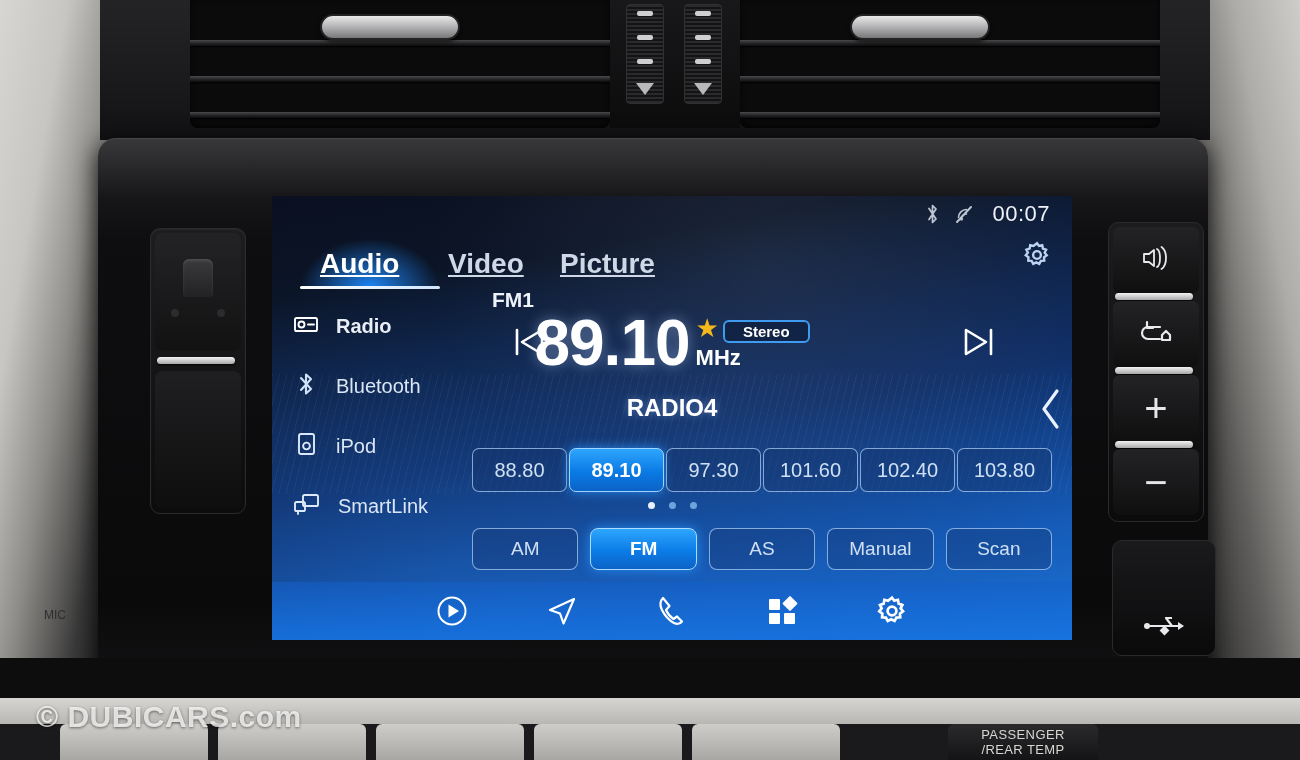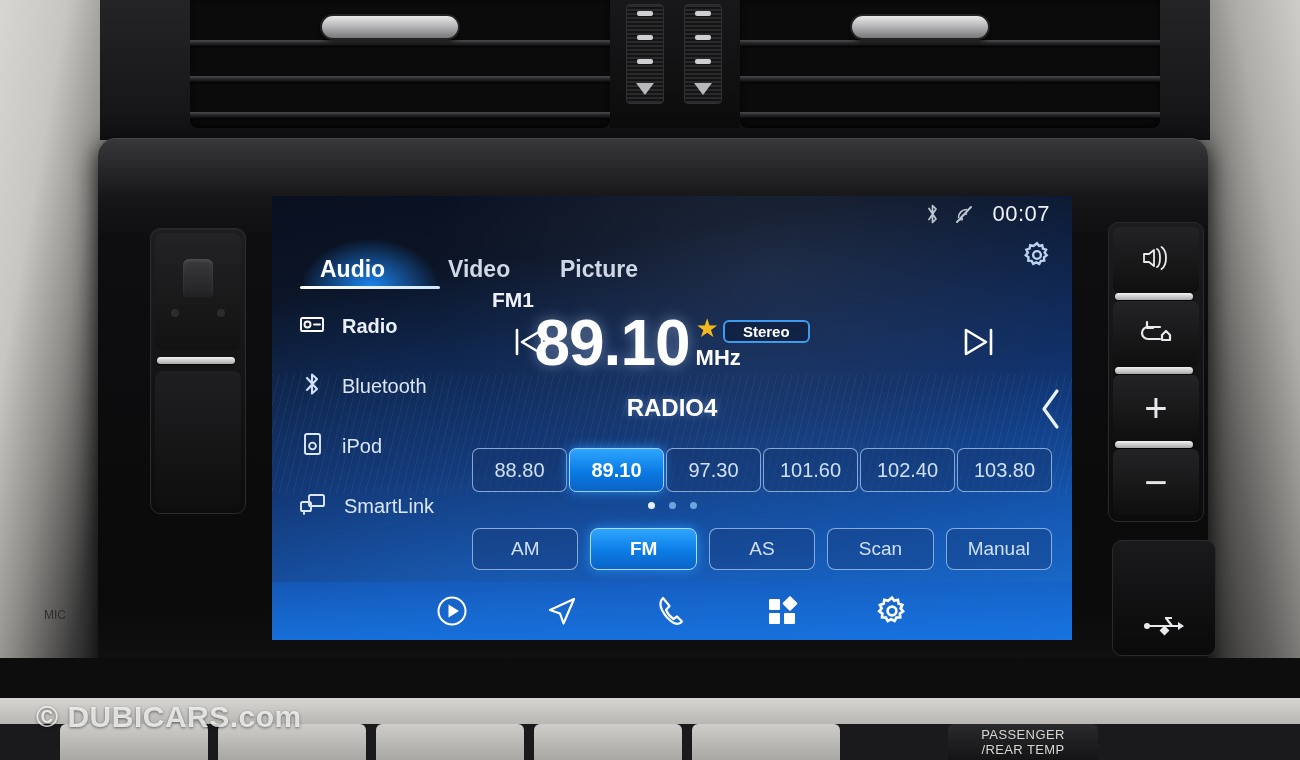--- a/index.html
+++ b/index.html
@@ -72,31 +72,31 @@
   .screen-wave{ position:absolute; left:0; top:178px; width:100%; height:120px; opacity:.30;
     background:repeating-linear-gradient(104deg, rgba(255,255,255,.16) 0 1px, rgba(255,255,255,0) 1px 7px); }
 
   
   .statusbar{ position:absolute; right:0; top:0; height:36px; display:flex; align-items:center;
     gap:14px; padding-right:22px; color:#eef2f8; font-size:22px; letter-spacing:.5px; }
   .sb-icon{ opacity:.85; display:flex; align-items:center; }
 
   
   .tabs{ position:absolute; left:0; top:48px; width:100%; height:44px; }
-  .tab{ position:absolute; top:12px; color:#cfd8e6; font-size:23px; font-weight:bold; cursor:default; }
+  .tab{ position:absolute; top:4px; color:#cfd8e6; font-size:28px; font-weight:bold; cursor:default;text-decoration:underline; }
   .tab.active{ color:#ffffff; }
   .tab-glow{ position:absolute; left:28px; top:-6px; width:140px; height:50px;
     background:radial-gradient(ellipse at 50% 100%, rgba(30,140,255,.95), rgba(30,140,255,0) 70%); }
   .tab-underline{ position:absolute; left:28px; top:42px; width:140px; height:3px;
     background:linear-gradient(90deg,#ffffff,#cfe6ff); border-radius:2px; }
 
   .gear-top{ position:absolute; right:20px; top:44px; }
 
   
-  .sidebar{ position:absolute; left:10px; top:100px; width:186px; }
+  .sidebar{ position:absolute; left:4px; top:100px; width:186px; }
   .side-item{ display:flex; align-items:center; gap:16px; height:60px; padding-left:16px; }
   .side-label{ color:#e9eef6; font-size:20px; font-weight:bold; }
   .side-item.dim .side-label{ color:#dbe6f5; font-weight:normal; }
 
   
   .band{ position:absolute; left:220px; top:92px; color:#eef3fa; font-size:21px; font-weight:bold; }
   .prev-btn{ position:absolute; left:236px; top:126px; }
   .next-btn{ position:absolute; right:72px; top:126px; }
   .freq-wrap{ position:absolute; left:0; top:110px; width:100%; text-align:center; }
   .freq{ display:inline-block; color:#fff; font-size:64px; font-weight:bold; letter-spacing:-1px;
@@ -346,22 +346,22 @@
     <div class="dots">
       <span class="dot active"></span>
       <span class="dot"></span>
       <span class="dot"></span>
     </div>
 
     <div class="modes">
       <div class="mode">AM</div>
       <div class="mode active">FM</div>
       <div class="mode">AS</div>
+      <div class="mode">Manual</div>
       <div class="mode">Scan</div>
-      <div class="mode">Manual</div>
     </div>
 
     <div class="navbar">
       <span class="nav-ic">
         <svg width="34" height="34" viewBox="0 0 34 34" fill="none" stroke="#ffffff" stroke-width="2">
           <circle cx="17" cy="17" r="13.5"></circle>
           <path d="M13.5 10.5 L24 17 L13.5 23.5 Z" fill="#ffffff" stroke="none"></path>
         </svg>
       </span>
       <span class="nav-ic">

